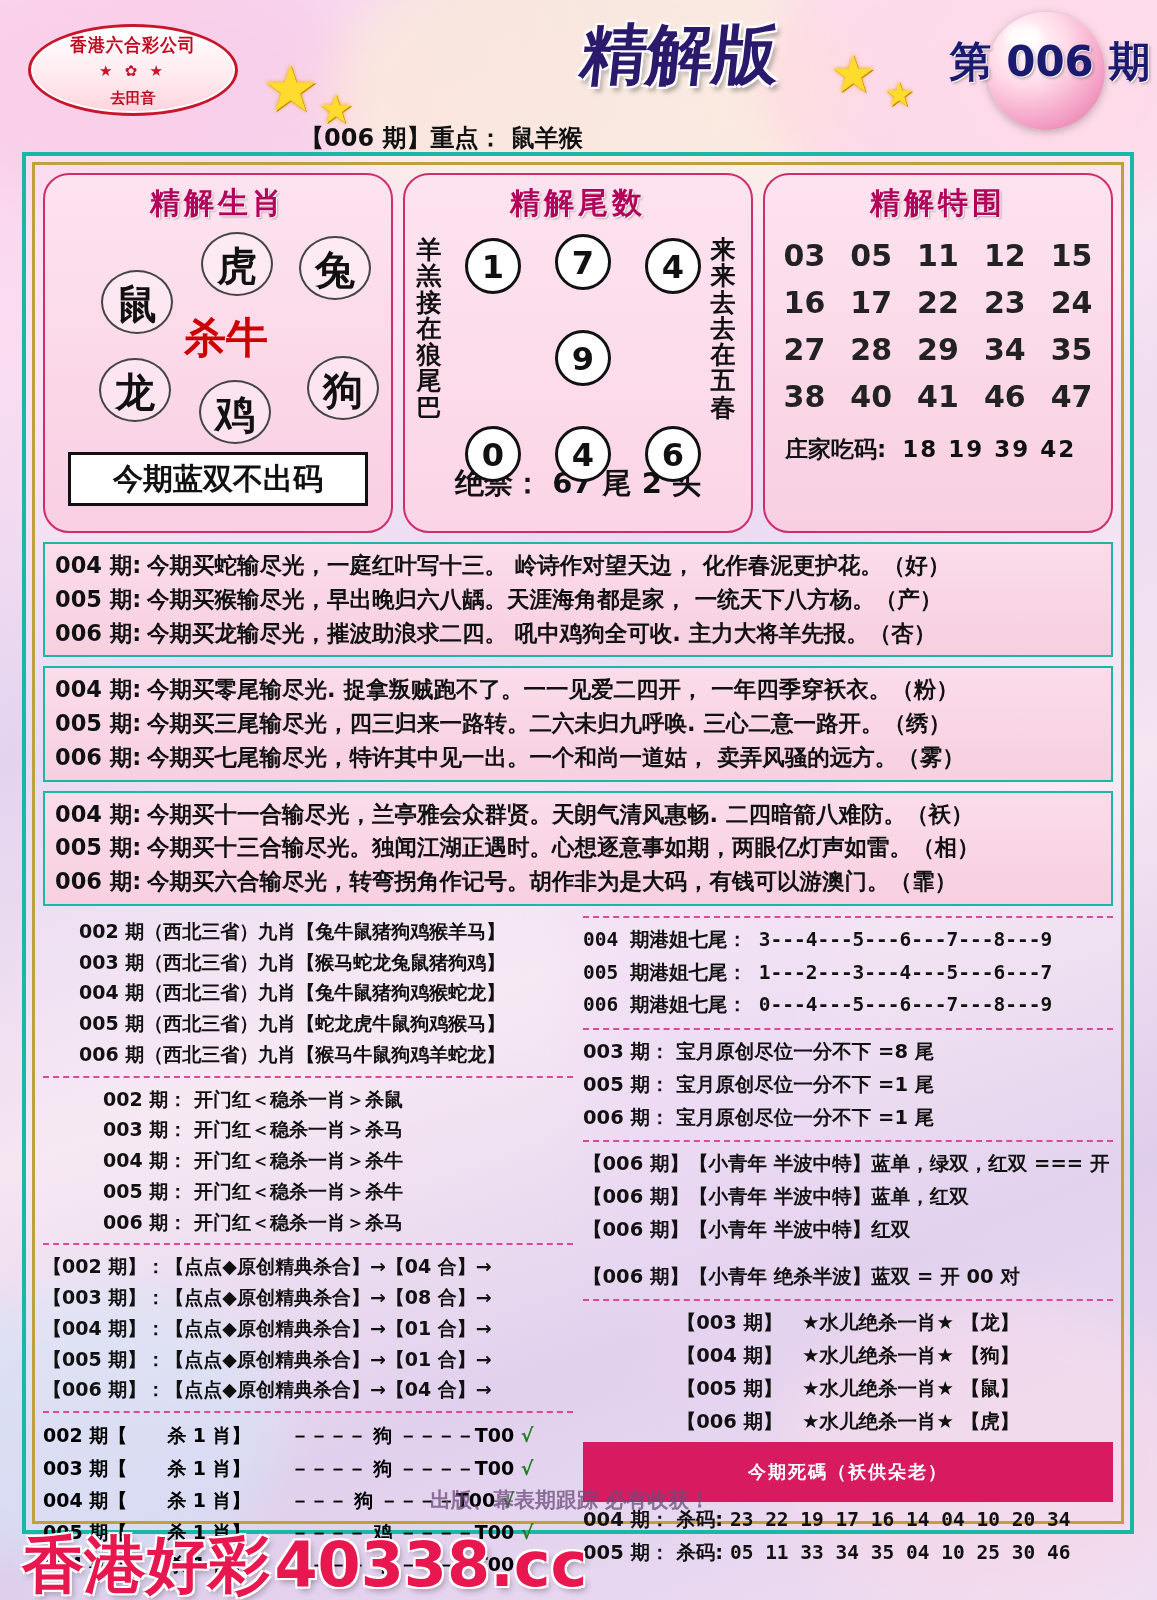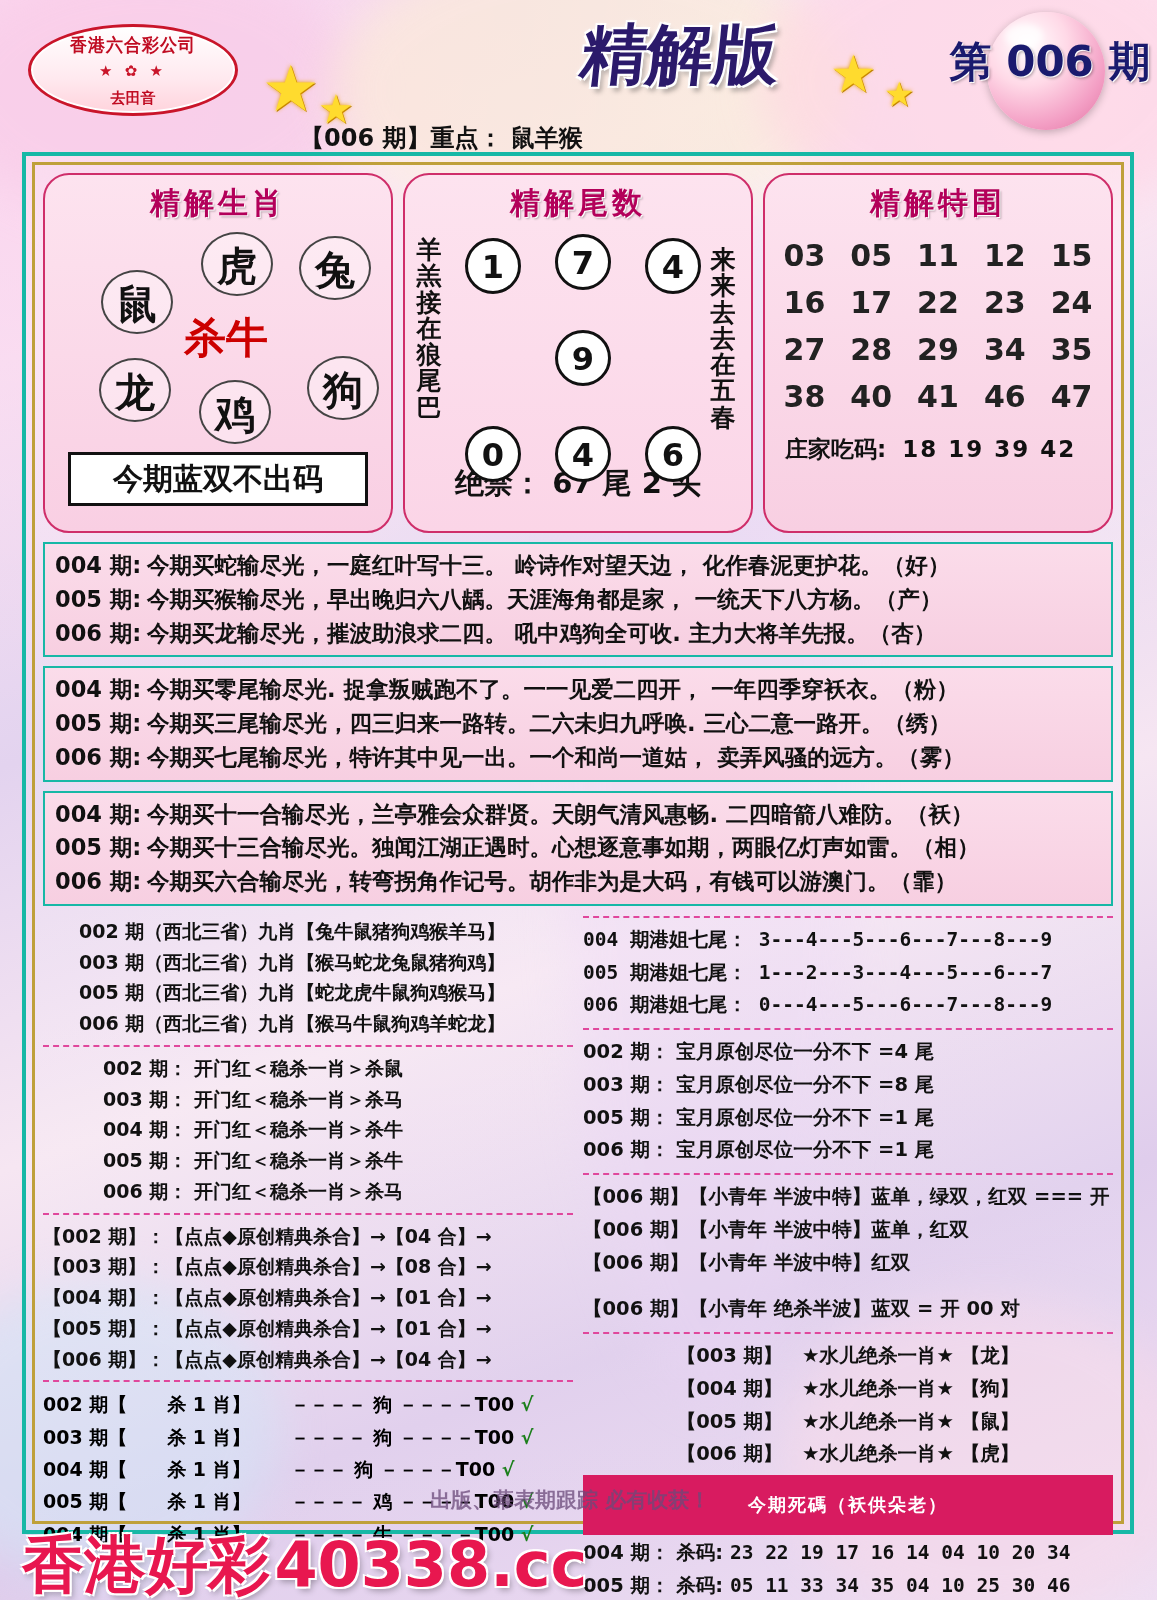--- a/index.html
+++ b/index.html
@@ -121,21 +121,21 @@
   .p2 {
     width:350px; border:2px solid #cf2e6a; background:linear-gradient(180deg,#fde3ef,#fbd5e7);
     padding:8px 6px; position:relative;
   }
   .vtext {
     position:absolute; font-size:25px; font-weight:bold; color:#111; line-height:1.05;
     width:28px; text-align:center;
     font-family:"DejaVu Sans", sans-serif;
   }
   .vleft { left:10px; top:62px; }
-  .vright { right:14px; top:72px; }
+  .vright { right:14px; top:62px; }
   .balls { position:relative; height:230px; margin:6px 44px 0 48px; }
   .bl {
     position:absolute; width:56px; height:56px; border-radius:50%;
     border:3px solid #111; background:#fff;
     text-align:center; line-height:52px; font-size:32px; font-weight:bold; color:#111;
     font-family:"DejaVu Sans", sans-serif;
   }
   .forbid {
     text-align:center; font-size:29px; font-weight:bold; color:#111; margin-top:4px;
     font-family:"DejaVu Sans", sans-serif;
@@ -353,20 +353,21 @@
       <div class="txt">今期买六合输尽光，转弯拐角作记号。胡作非为是大码，有钱可以游澳门。（霏）</div>
     </div>
   </div>
 
   <div class="bottom">
 
     <div class="bcol">
       <div class="indent2">
         <div class="bl-line">002 期（西北三省）九肖【兔牛鼠猪狗鸡猴羊马】</div>
         <div class="bl-line">003 期（西北三省）九肖【猴马蛇龙兔鼠猪狗鸡】</div>
+        <div class="bl-line">004 期（西北三省）九肖【兔牛鼠猪狗鸡猴蛇龙】</div>
         <div class="bl-line">005 期（西北三省）九肖【蛇龙虎牛鼠狗鸡猴马】</div>
         <div class="bl-line">006 期（西北三省）九肖【猴马牛鼠狗鸡羊蛇龙】</div>
       </div>
 
       <div class="sep"></div>
 
       <div class="indent">
         <div class="bl-line">002 期： 开门红＜稳杀一肖＞杀鼠</div>
         <div class="bl-line">003 期： 开门红＜稳杀一肖＞杀马</div>
         <div class="bl-line">004 期： 开门红＜稳杀一肖＞杀牛</div>
@@ -433,21 +434,20 @@
     <div class="bcol">
       <div class="sep" style="margin-top:0;"></div>
       <div>
         <div class="rcol-line mono">004 期港姐七尾： 3---4---5---6---7---8---9</div>
         <div class="rcol-line mono">005 期港姐七尾： 1---2---3---4---5---6---7</div>
         <div class="rcol-line mono">006 期港姐七尾： 0---4---5---6---7---8---9</div>
       </div>
       <div class="sep"></div>
 
       <div>
-        <div class="rcol-line">002 期： 宝月原创尽位一分不下 =4 尾</div>
         <div class="rcol-line">003 期： 宝月原创尽位一分不下 =8 尾</div>
         <div class="rcol-line">005 期： 宝月原创尽位一分不下 =1 尾</div>
         <div class="rcol-line">006 期： 宝月原创尽位一分不下 =1 尾</div>
       </div>
       <div class="sep"></div>
 
       <div>
         <div class="rcol-line">【006 期】【小青年 半波中特】蓝单，绿双，红双 === 开</div>
         <div class="rcol-line">【006 期】【小青年 半波中特】蓝单，红双</div>
         <div class="rcol-line">【006 期】【小青年 半波中特】红双</div>

